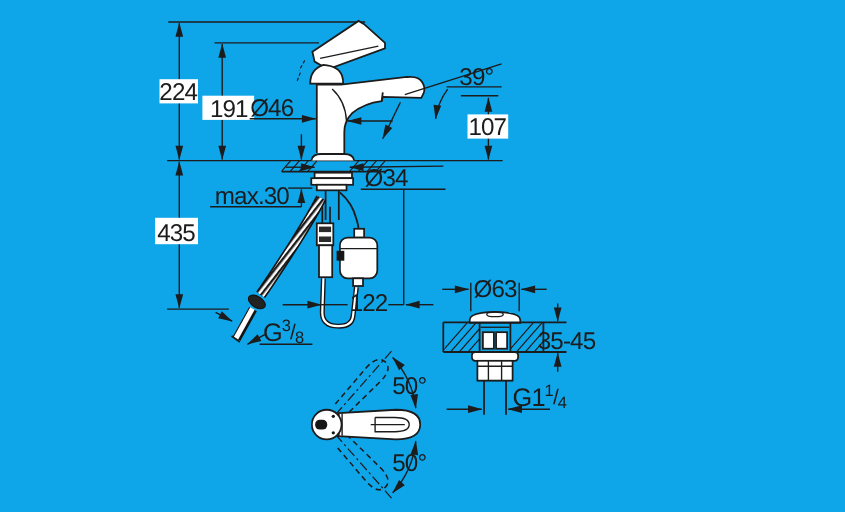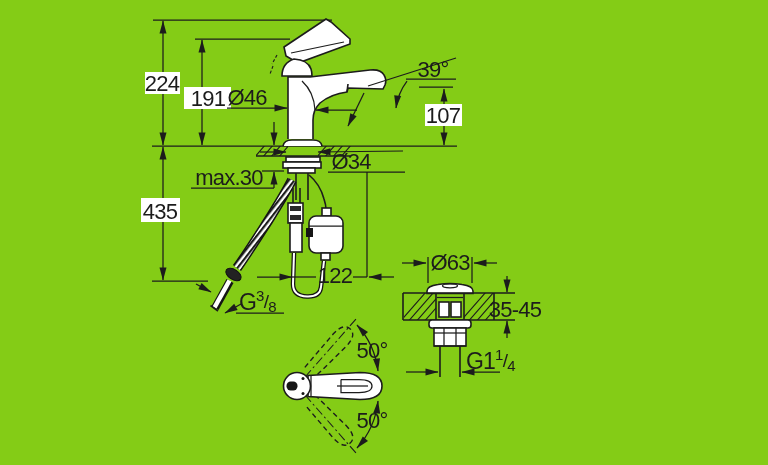--- a/index.html
+++ b/index.html
@@ -1,16 +1,16 @@
 <!DOCTYPE html>
 <html><head>
 <meta charset="utf-8">
 <style>
   html,body{margin:0;padding:0;background:#ffffff;}
-  .canvas{position:relative;width:768px;height:465px;background:#84cc16;overflow:hidden;
+  .canvas{position:relative;width:768px;height:465px;background:#0ea5e9;overflow:hidden;
           font-family:"Liberation Sans", sans-serif;}
   svg{position:absolute;left:0;top:0;}
   text{fill:#1c1c1c;font-family:"Liberation Sans", sans-serif;letter-spacing:-0.8px;}
   .ln{stroke:#1c1c1c;stroke-width:1.6;fill:none;}
   .thin{stroke:#1c1c1c;stroke-width:1.25;fill:none;}
   .hatch{stroke:#1c1c1c;stroke-width:1.1;fill:none;}
   .whitefill{fill:#ffffff;stroke:#1c1c1c;stroke-width:1.6;}
   .dash{stroke:#1c1c1c;stroke-width:1.4;fill:none;stroke-dasharray:5 3.5;}
   .dashdot{stroke:#1c1c1c;stroke-width:1.1;fill:none;stroke-dasharray:9 3 2 3;}
 </style>

